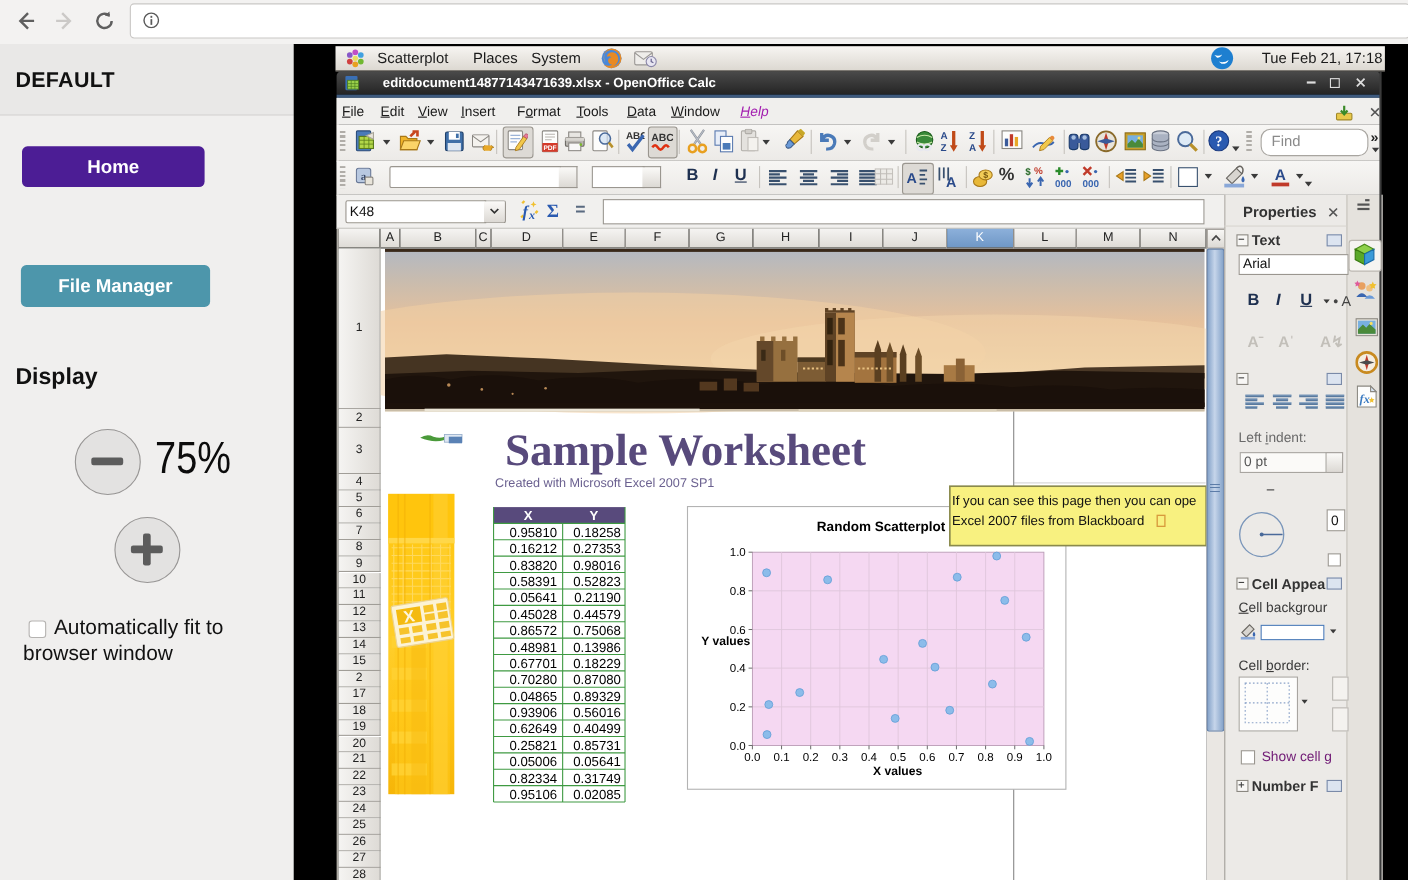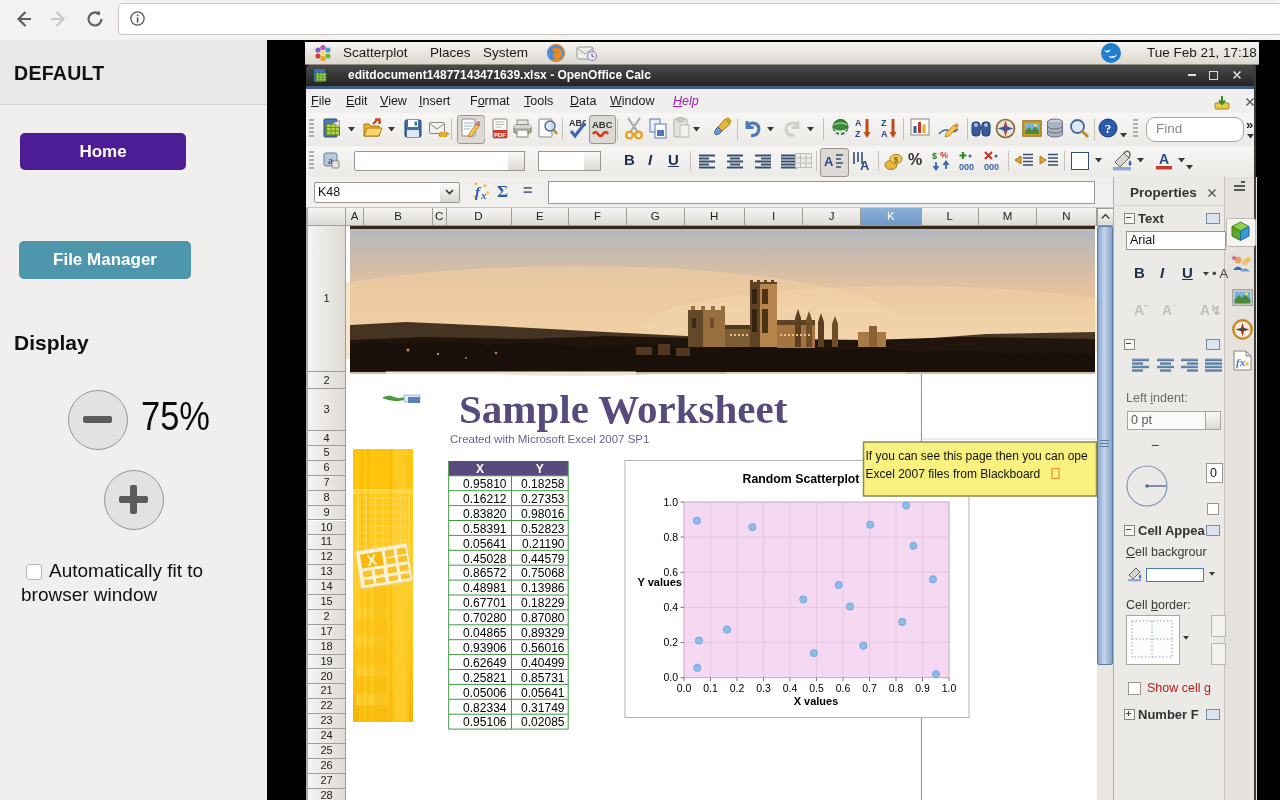--- a/index.html
+++ b/index.html
@@ -817,21 +817,21 @@
         <rect x="2" y="2" width="40" height="36"></rect>
         <path d="M22 2 V38 M2 20 H42"></path>
       </g>
     </svg>
 <svg class="abs" style="left:1183px;top:636px;" width="6" height="4" viewBox="0 0 6 4">
       <path d="M0 0 L6 0 L3 3.8 Z" fill="#3a3a3a"></path>
     </svg>
 <div class="abs" style="left:1211px;top:615px;width:13px;height:20px;background:#f4f2ef;border:1px solid #b8b5b0;"></div>
 <div class="abs" style="left:1211px;top:643px;width:13px;height:20px;background:#f4f2ef;border:1px solid #b8b5b0;"></div>
 <div class="abs" style="left:1128px;top:682px;width:11px;height:11px;background:#fff;border:1px solid #9a968f;"></div>
-<div class="abs" style="left:1147px;top:681px;font-size:12.5px;color:#b91c1c;white-space:nowrap;">Show cell g</div>
+<div class="abs" style="left:1147px;top:681px;font-size:12.5px;color:#701a75;white-space:nowrap;">Show cell g</div>
 <div class="abs" style="left:1124px;top:709px;width:9px;height:9px;background:#f8f7f5;border:1px solid #8a8780;"></div>
 <div class="abs" style="left:1126px;top:712.5px;width:5px;height:1px;background:#444;"></div>
 <div class="abs" style="left:1128px;top:710.5px;width:1px;height:5px;background:#444;"></div>
 <div class="abs" style="left:1138px;top:707px;font-size:13px;font-weight:bold;color:#333;white-space:nowrap;">Number F</div>
 <div class="abs" style="left:1206px;top:709px;width:12px;height:9px;background:#dce4f0;border:1px solid #7a8aa8;"></div>
 <div class="abs" style="left:1234px;top:185px;width:11px;height:2px;background:#555;"></div>
 <div class="abs" style="left:1234px;top:189px;width:11px;height:2px;background:#555;"></div>
 <div class="abs" style="left:1241px;top:181px;width:4px;height:2px;background:#555;"></div>
 <div class="abs" style="left:1226px;top:218px;width:28px;height:27px;background:#f6f4f1;border:1px solid #bcb8b1;border-radius:3px;"></div>
 <svg class="abs" style="left:1230px;top:221px;" width="21" height="21" viewBox="0 0 21 21">

